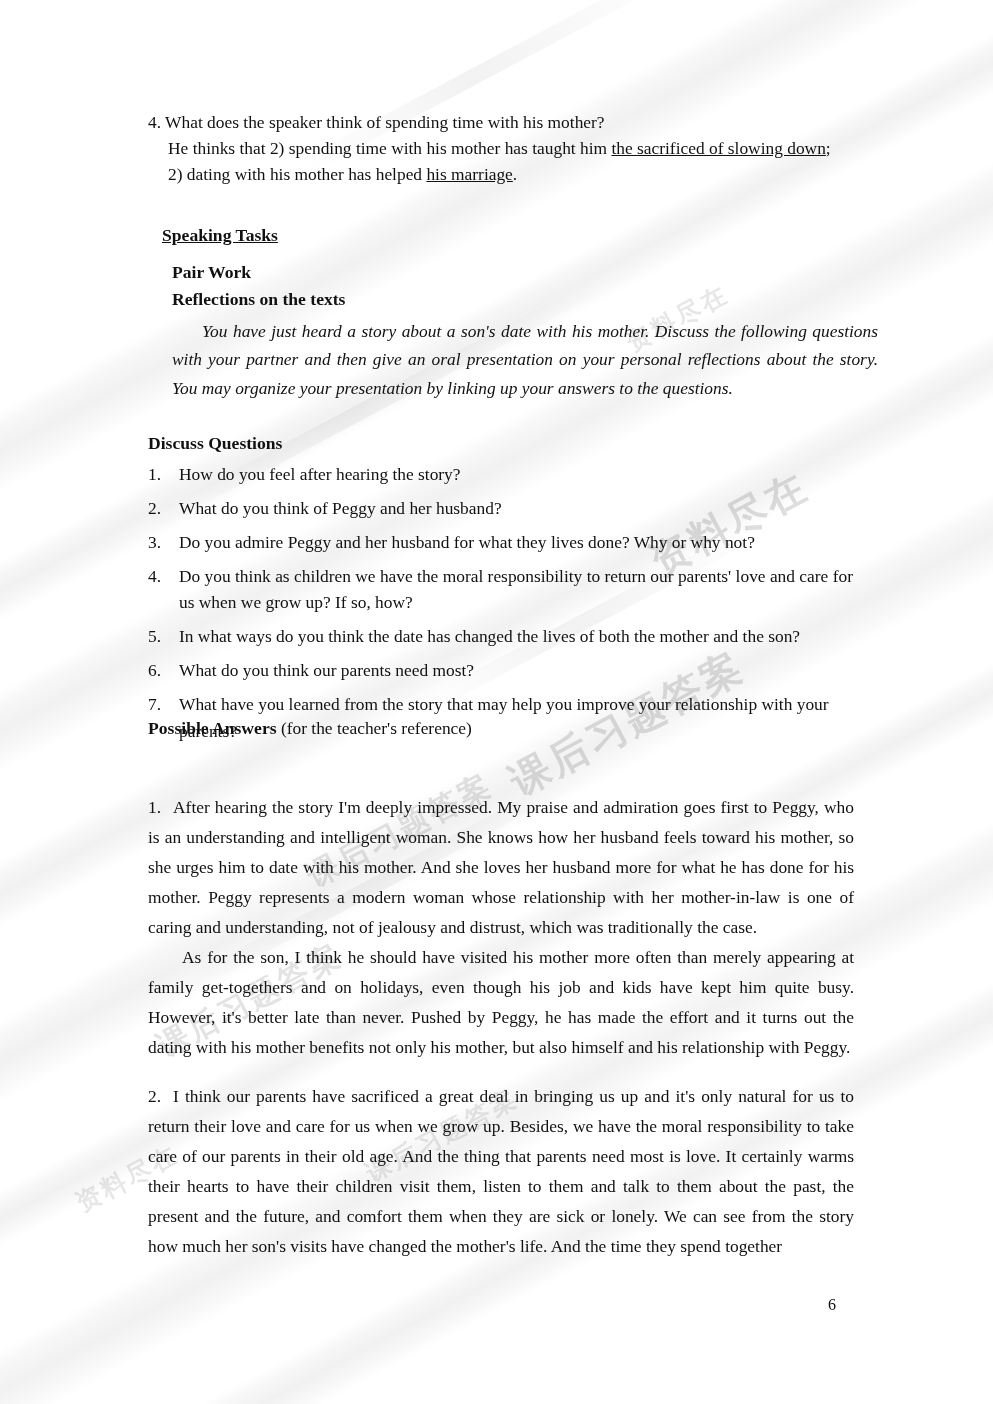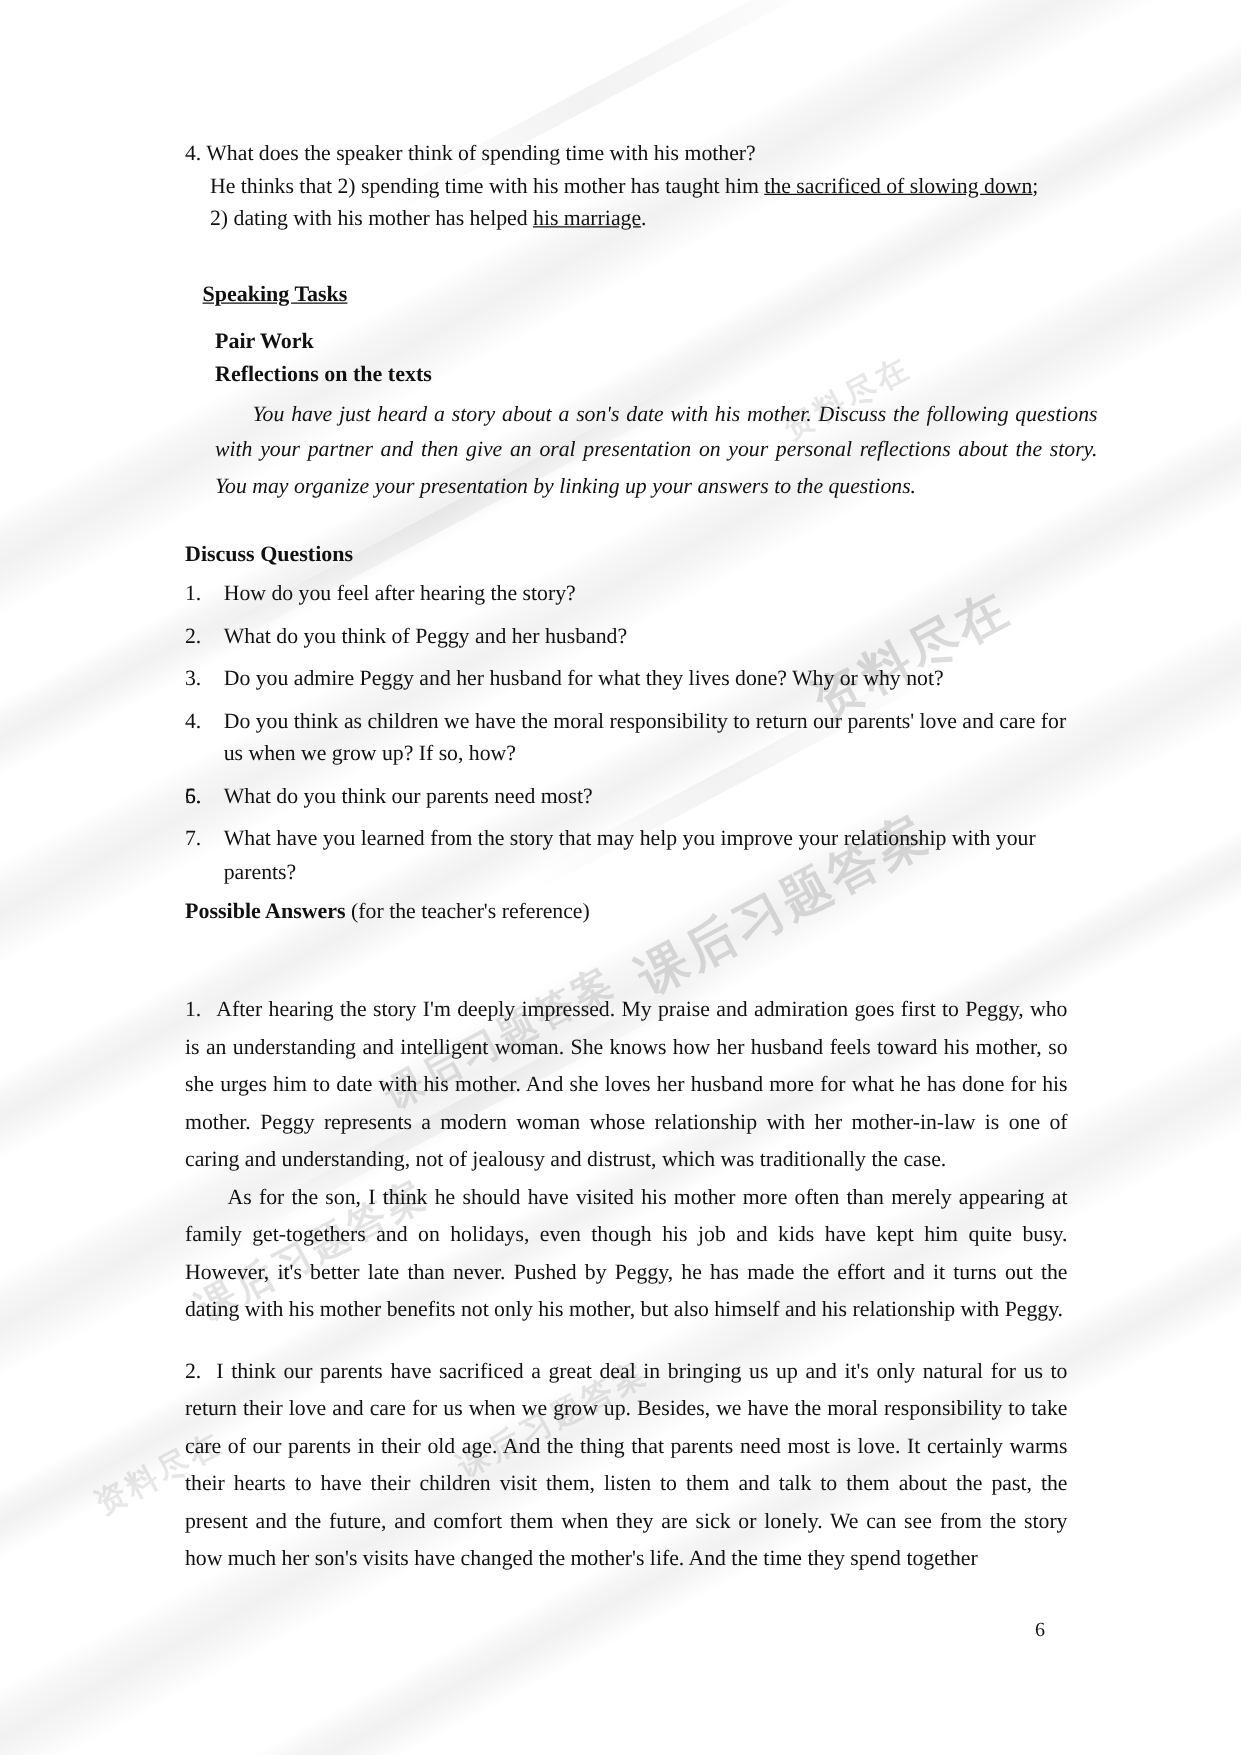--- a/index.html
+++ b/index.html
@@ -200,20 +200,21 @@
         <li class="gq-item">
           <span class="gq-num">3.</span>
           <span>Do you admire Peggy and her husband for what they lives done? Why or why not?</span>
         </li>
         <li class="gq-item">
           <span class="gq-num">4.</span>
           <span>Do you think as children we have the moral responsibility to return our parents' love and care for us when we grow up? If so, how?</span>
         </li>
         <li class="gq-item">
           <span class="gq-num">5.</span>
+          <span>In what ways do you think the date has changed the lives of both the mother and the son?</span>
         </li>
         <li class="gq-item">
           <span class="gq-num">6.</span>
           <span>What do you think our parents need most?</span>
         </li>
         <li class="gq-item">
           <span class="gq-num">7.</span>
           <span>What have you learned from the story that may help you improve your relationship with your parents?</span>
         </li>
       </ul>

